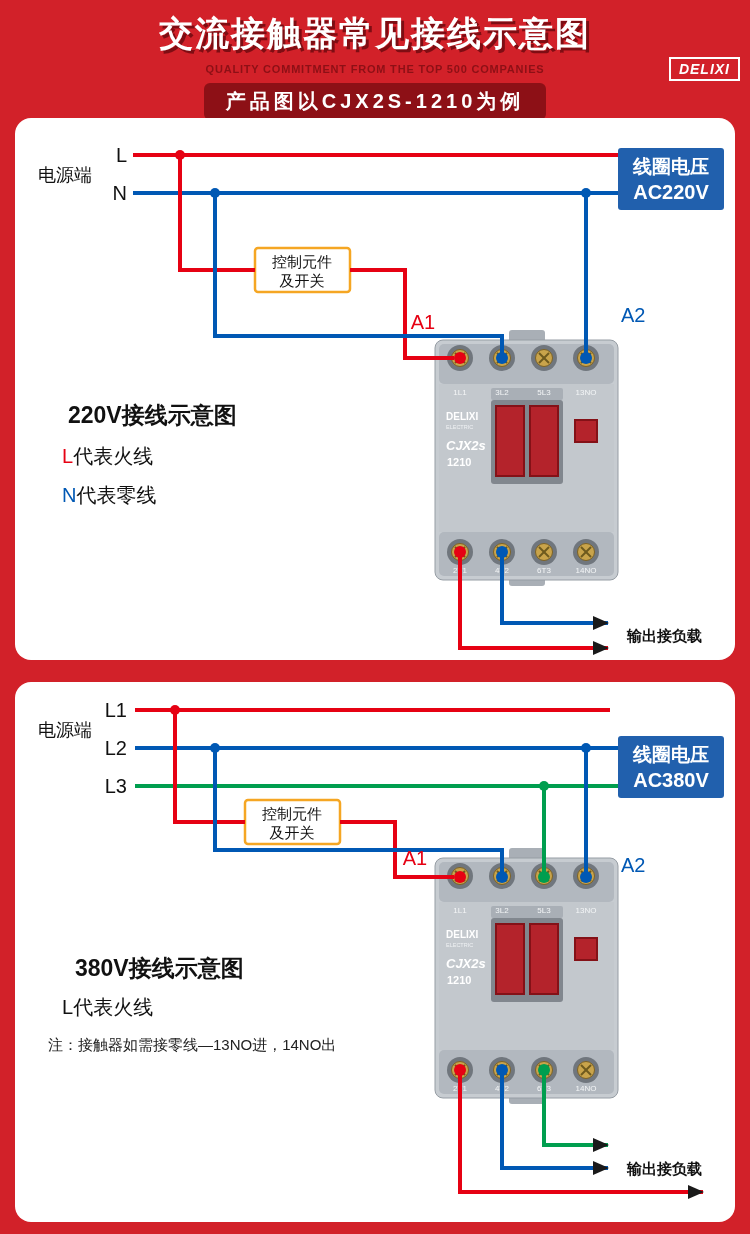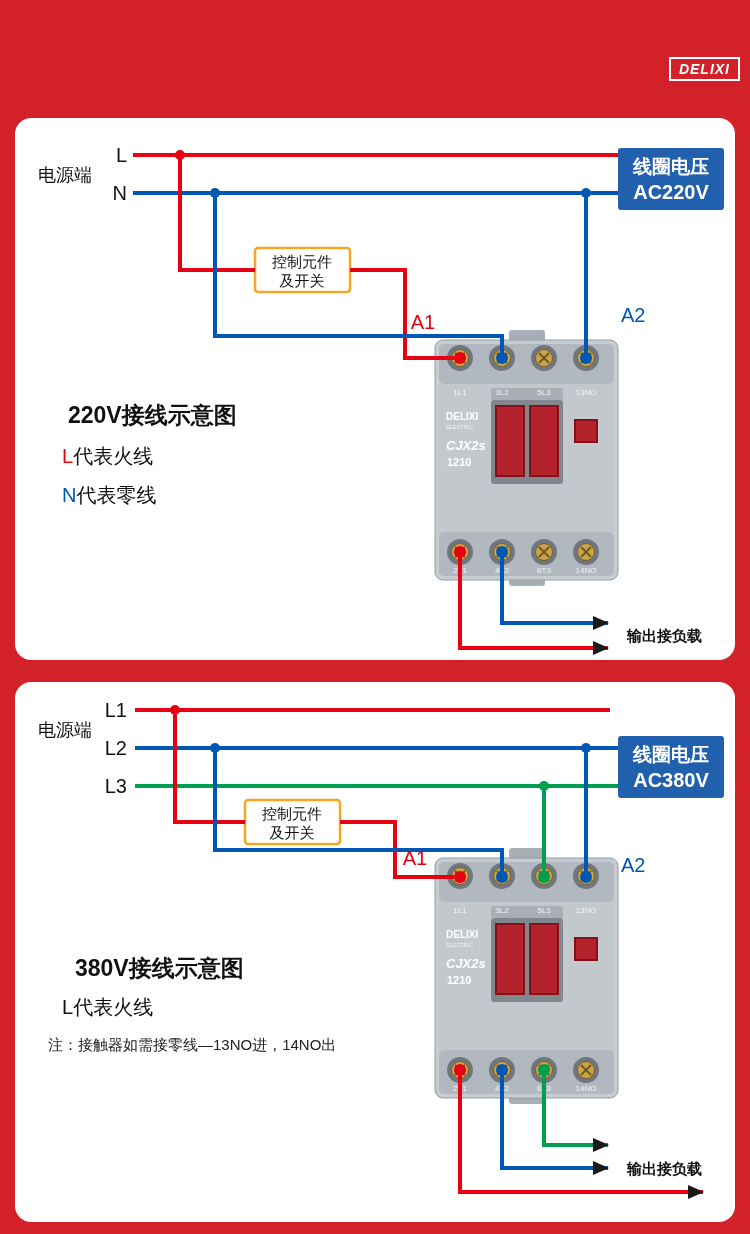--- a/index.html
+++ b/index.html
@@ -40,20 +40,25 @@
   .wb { stroke:#0058b4; stroke-width:4; fill:none; }
   .wg { stroke:#009e4f; stroke-width:4; fill:none; }
   .dr { fill:#e60113; } .db { fill:#0058b4; } .dg { fill:#009e4f; }
   .tk { fill:#111111; }
 </style>
 </head>
 <body>
 
 <div class="stage">
 
+  <div class="header">
+    <div class="title">交流接触器常见接线示意图</div>
+    <div class="subtitle">QUALITY COMMITMENT FROM THE TOP 500 COMPANIES</div>
+    <div><span class="badge">产品图以CJX2S-1210为例</span></div>
+  </div>
   <div class="logo">DELIXI</div>
 
   <div class="panel" id="panel220">
     <svg width="720" height="542" viewBox="0 0 720 542" xmlns="http://www.w3.org/2000/svg" xmlns:xlink="http://www.w3.org/1999/xlink">
       <defs>
         <marker id="ah1" markerUnits="userSpaceOnUse" markerWidth="18" markerHeight="16" refX="15" refY="7" orient="auto">
           <path d="M0,0 L16,7 L0,14 Z" fill="#1a1a1a"></path>
         </marker>
 
         <g id="scrw">

